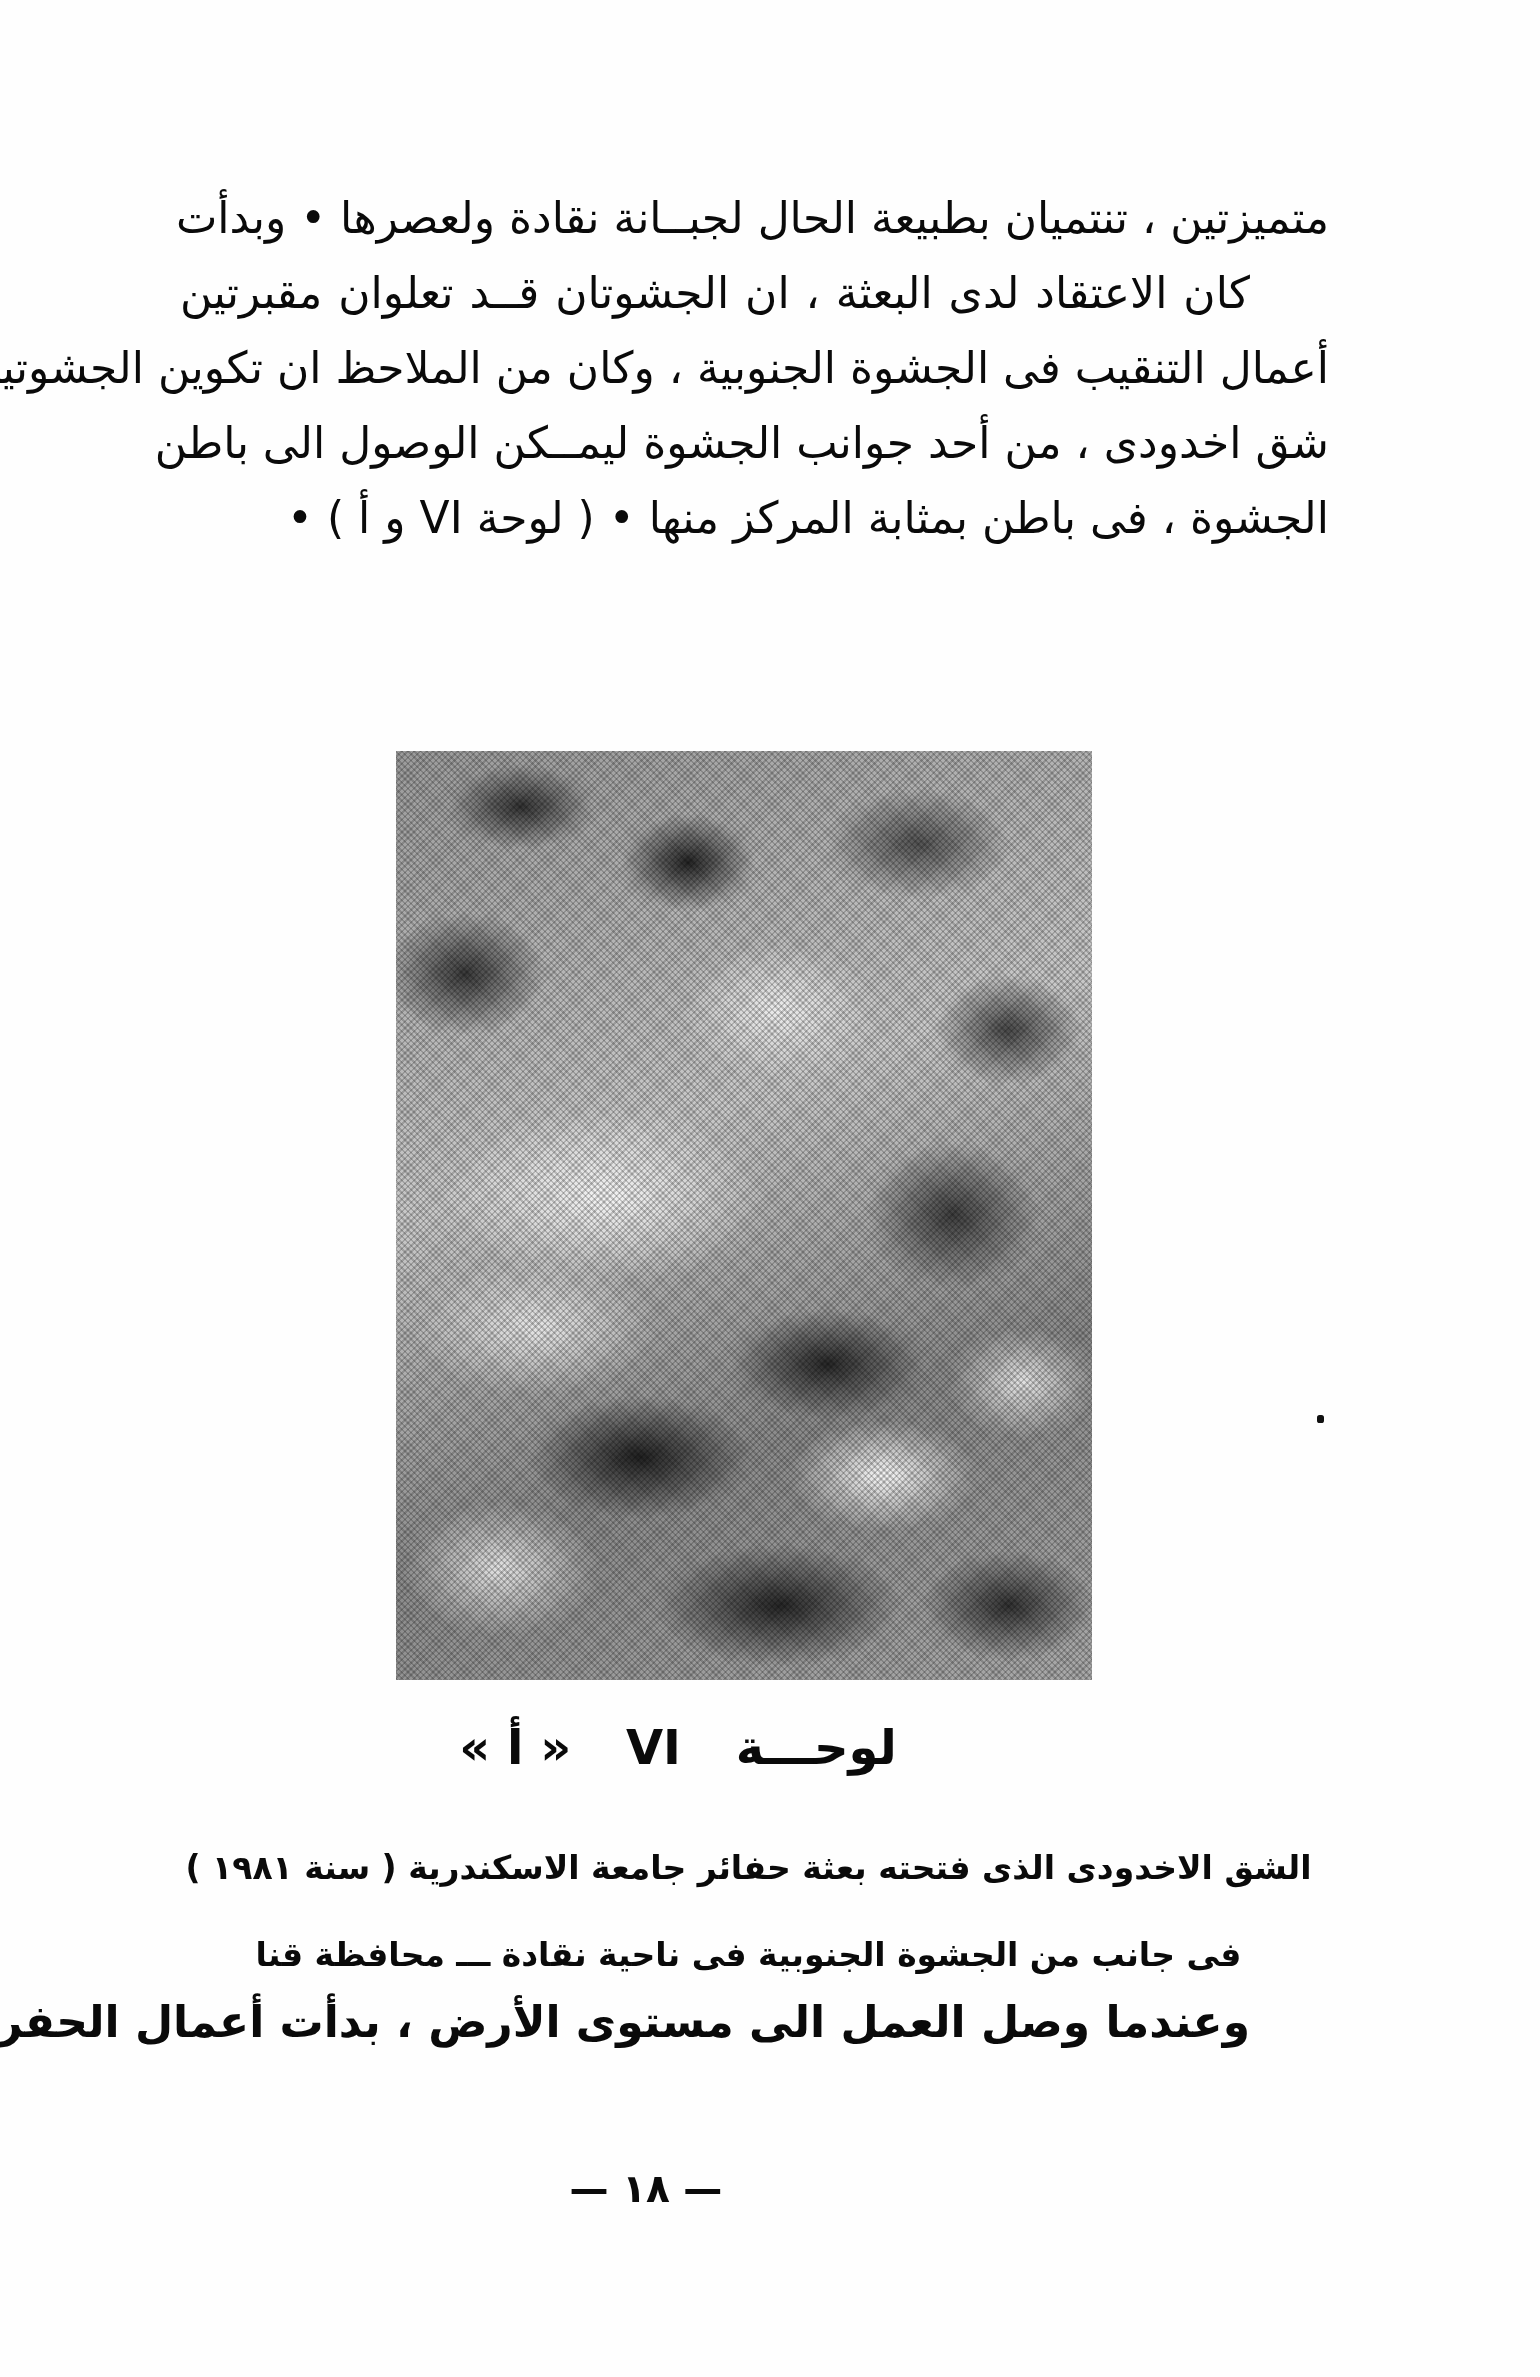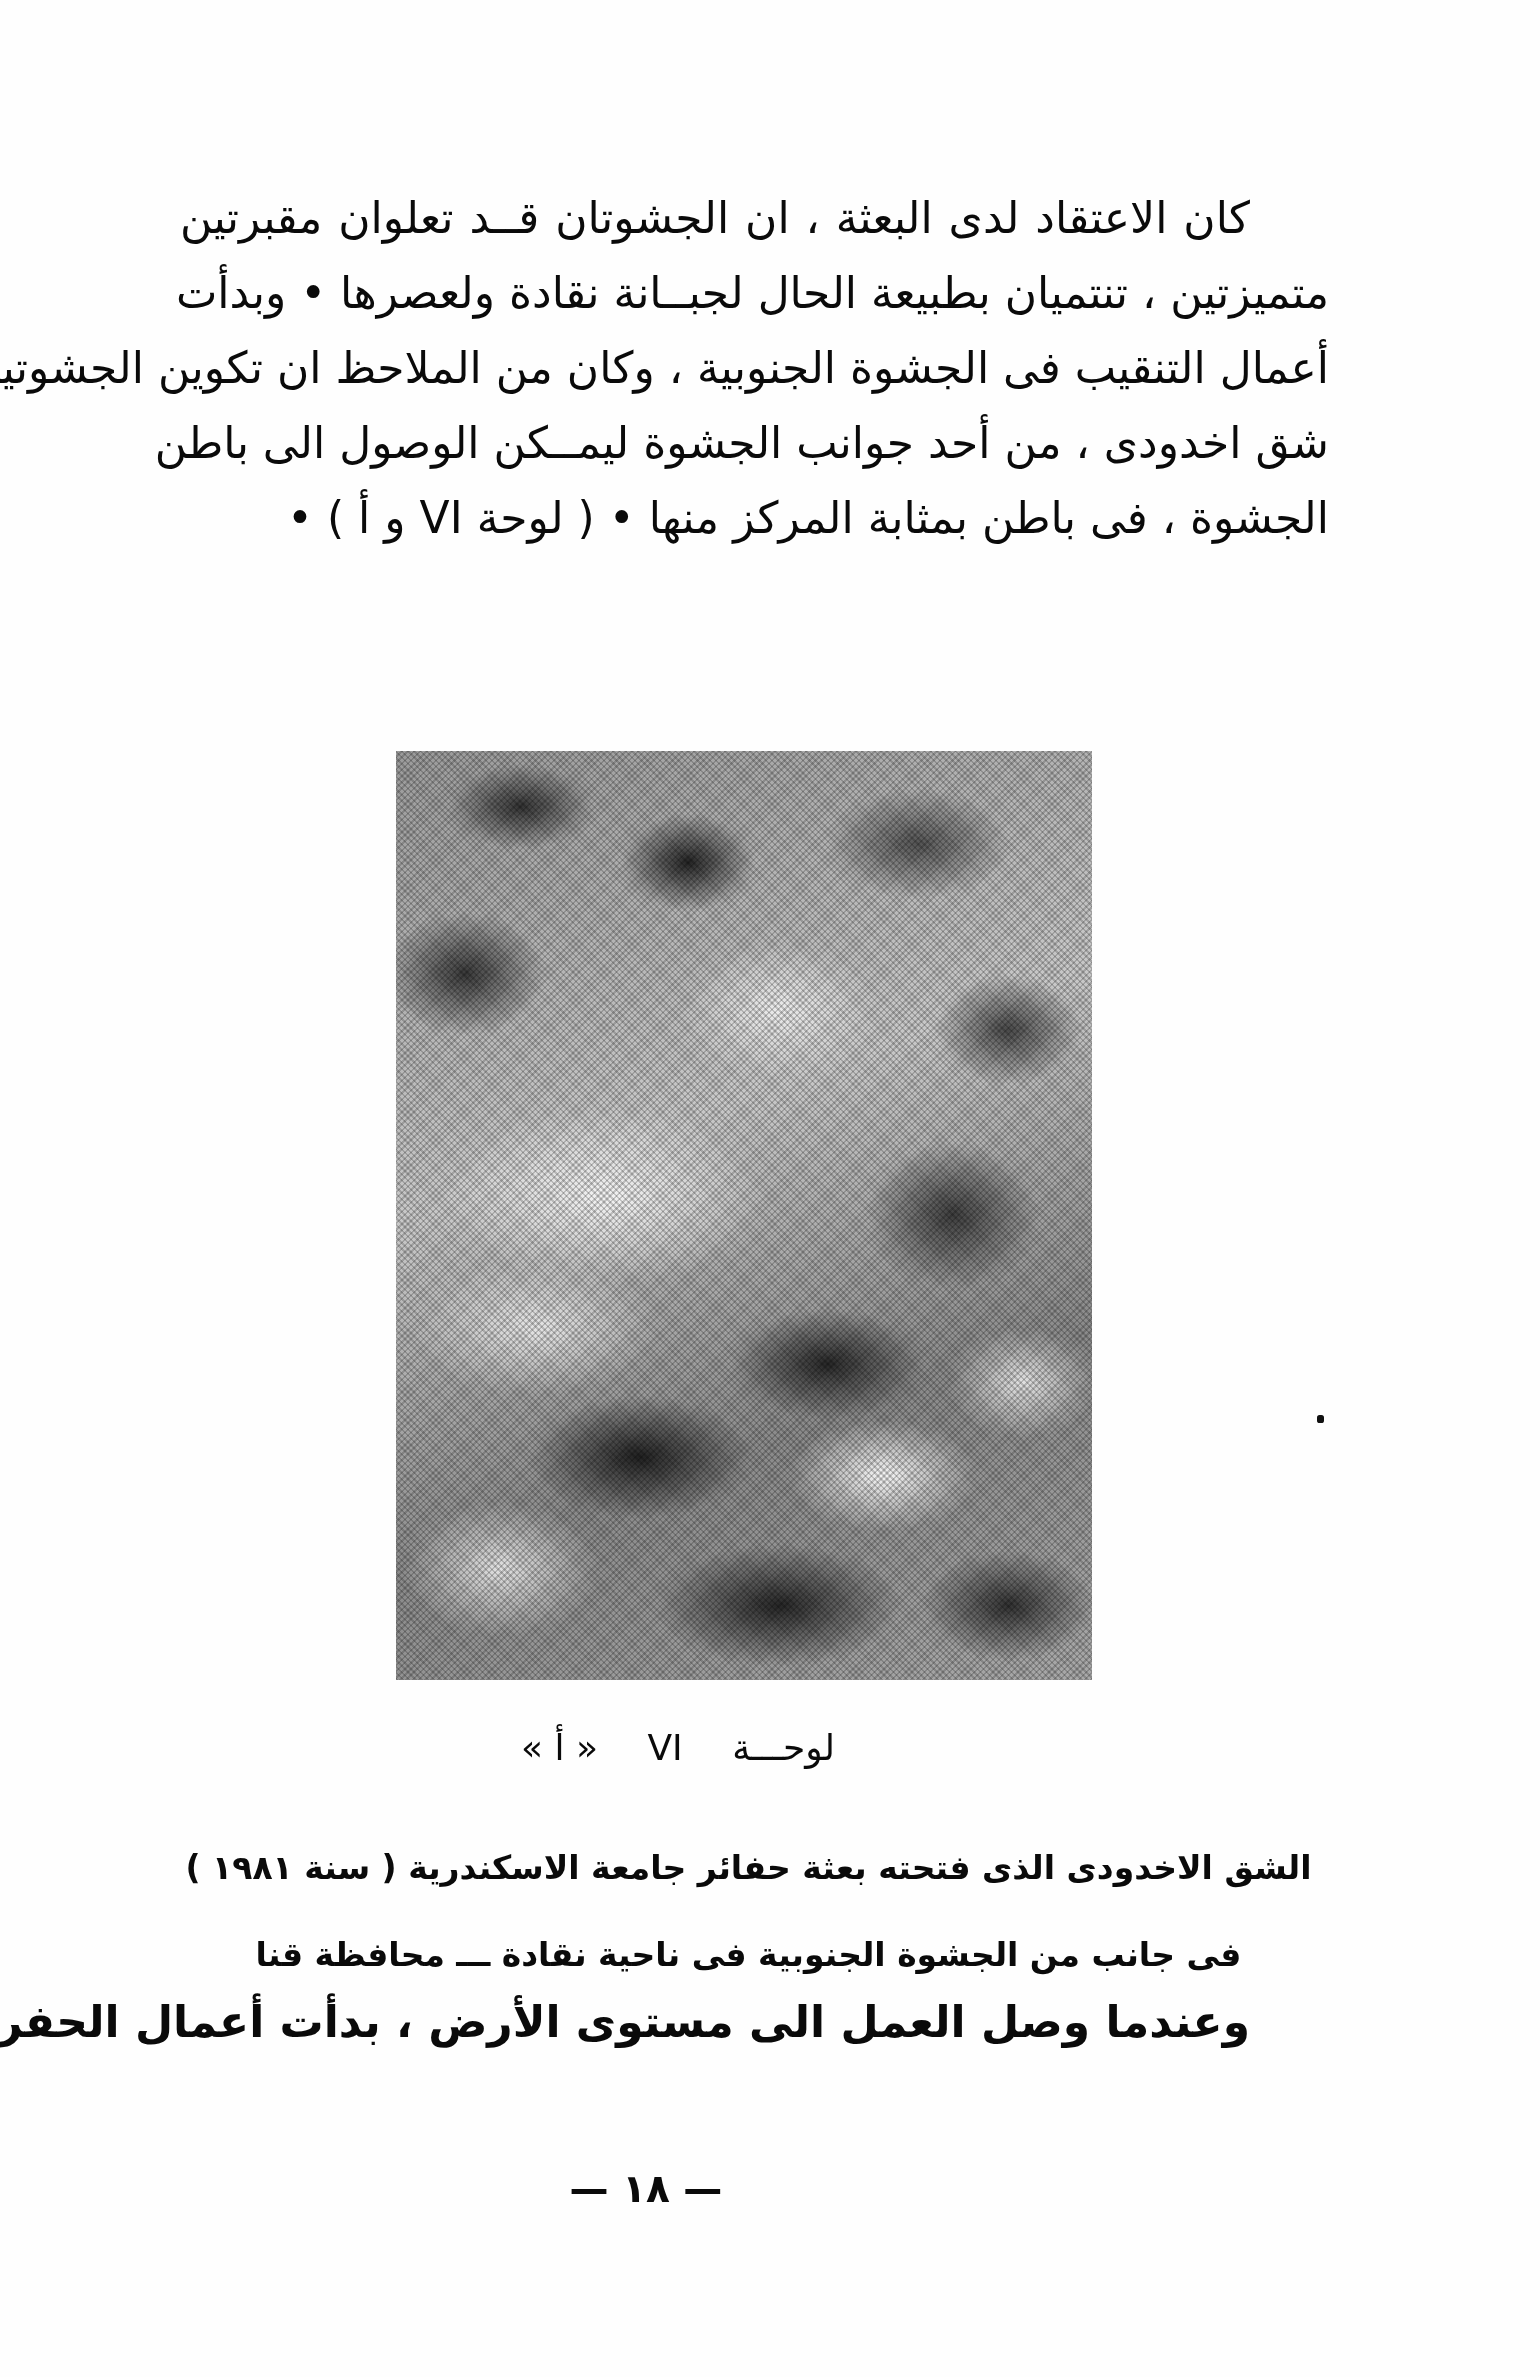--- a/index.html
+++ b/index.html
@@ -85,22 +85,22 @@
       mix-blend-mode: multiply;
     }
 
     .plate-title {
       position: absolute;
       left: 0;
       width: 1356px;
       top: 1721px;
       direction: rtl;
       text-align: center;
-      font-size: 36px;
-      font-weight: normal;
+      font-size: 48px;
+      font-weight: bold;
       line-height: 53px;
       font-family: "DejaVu Sans", sans-serif;
     }
     .plate-title span { margin: 0 19px; }
 
     .caption {
       position: absolute;
       left: 166px;
       width: 1165px;
       top: 1803px;
@@ -135,22 +135,22 @@
       background: #111;
       border-radius: 2.6px;
     }
   </style>
 </head>
 <body>
 
 <div class="page">
 
   <div class="paragraph" id="para1">
+    <span class="line">متميزتين ، تنتميان بطبيعة الحال لجبــانة نقادة ولعصرها • وبدأت</span>
     <span class="line" style="padding-right:79px;">كان الاعتقاد لدى البعثة ، ان الجشوتان قــد تعلوان مقبرتين</span>
-    <span class="line">متميزتين ، تنتميان بطبيعة الحال لجبــانة نقادة ولعصرها • وبدأت</span>
     <span class="line">أعمال التنقيب فى الجشوة الجنوبية ، وكان من الملاحظ ان تكوين الجشوتين</span>
     <span class="line">شق اخدودى ، من أحد جوانب الجشوة ليمــكن الوصول الى باطن</span>
     <span class="line last">الجشوة ، فى باطن بمثابة المركز منها • ( لوحة   VI   و أ ) •</span>
   </div>
 
   <div class="plate-photo" role="img" aria-label="halftone photograph of the trench cut through stone rubble"></div>
 
   <div class="plate-title">
     <span>لوحـــة</span>
     <span>VI</span>

